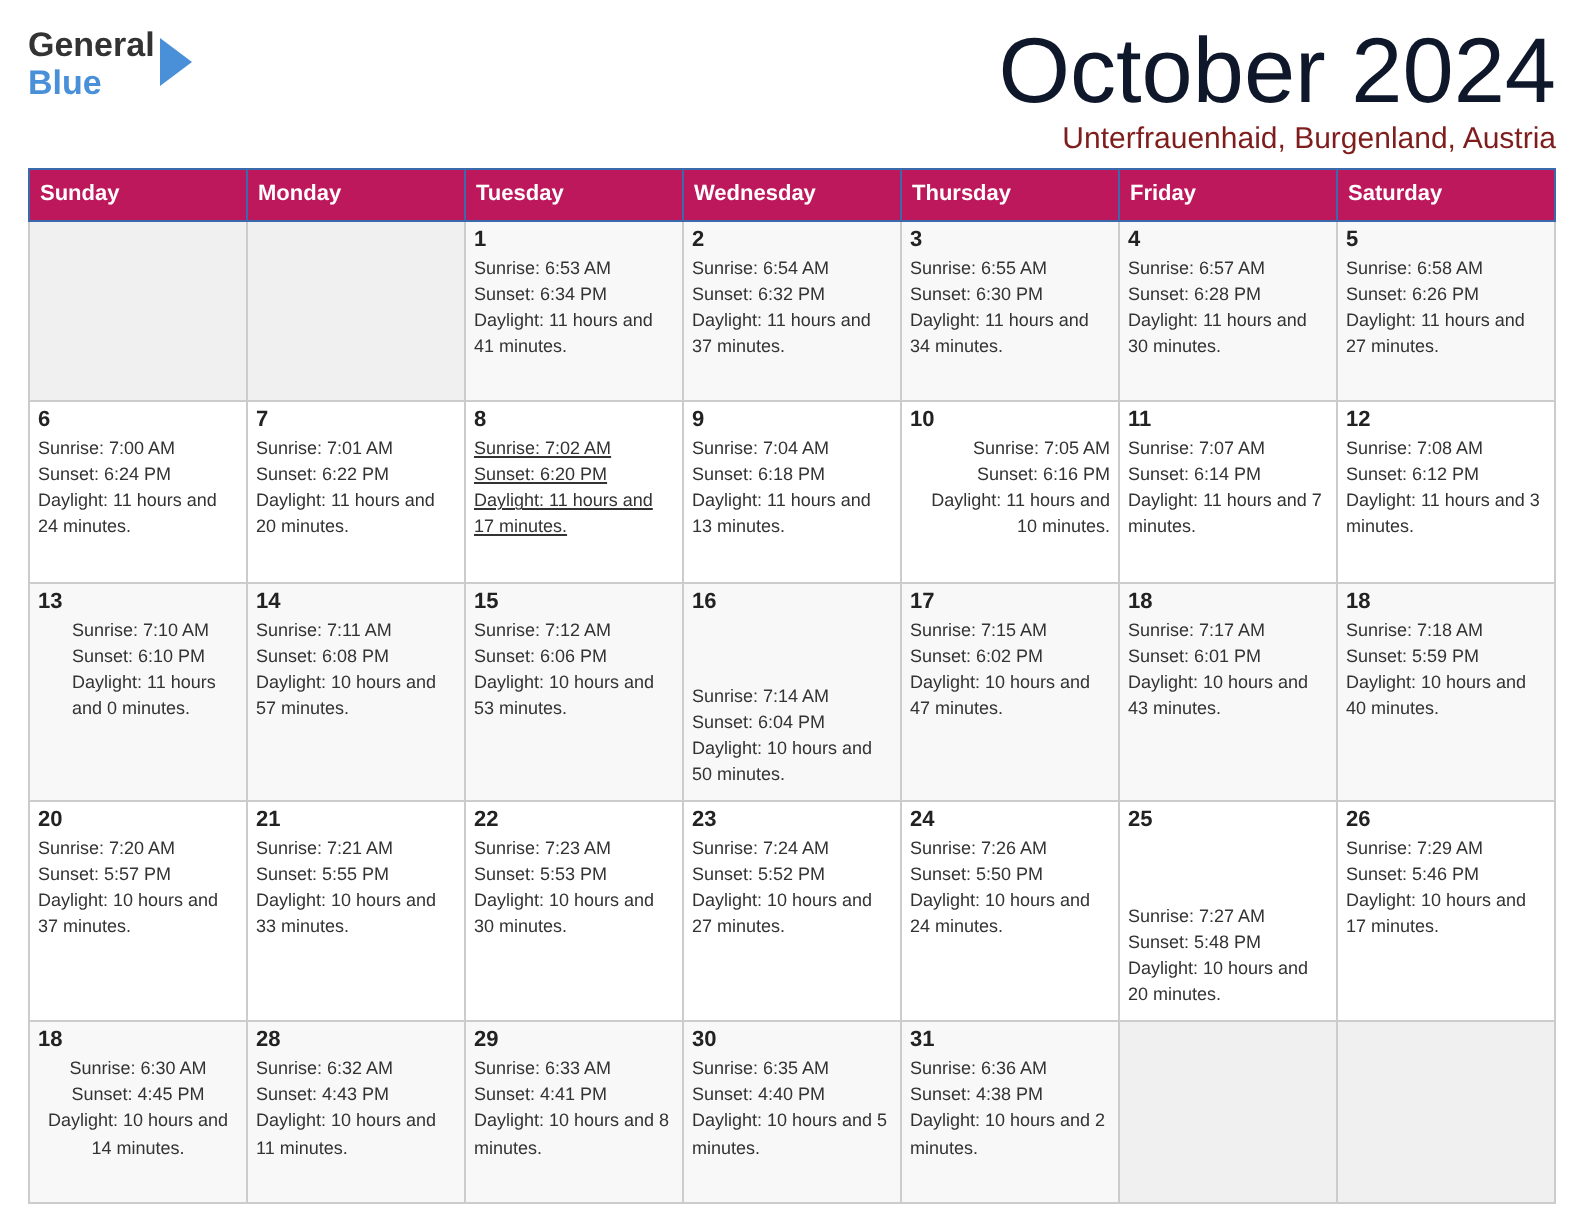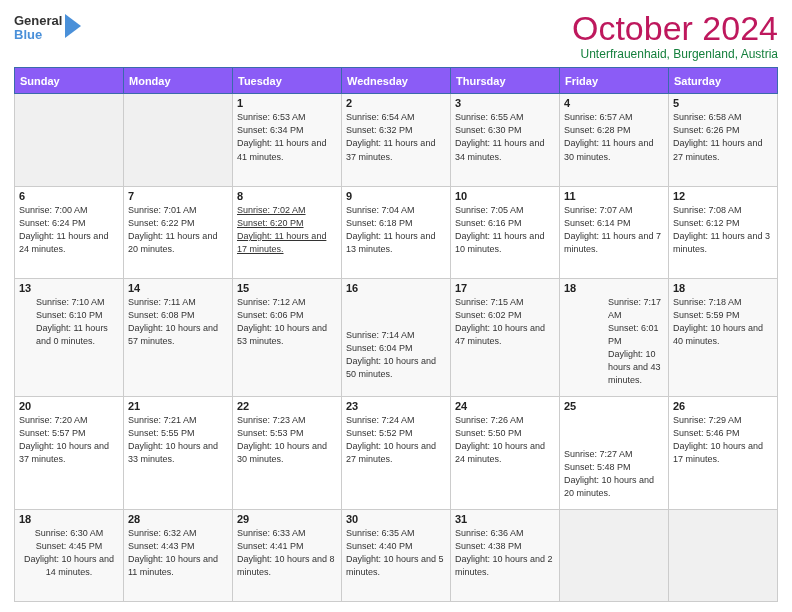--- a/index.html
+++ b/index.html
@@ -24,58 +24,58 @@
       margin-bottom: 6px;
     }
     .logo {
       display: flex;
       align-items: center;
       margin-top: 4px;
     }
     .logo-text {
       display: flex;
       flex-direction: column;
-      font-size: 13px;
+      font-size: 17px;
       font-weight: bold;
       line-height: 1.1;
     }
     .logo-text .general { color: #333; }
     .logo-text .blue { color: #4a90d9; }
     .logo-arrow {
       width: 0;
       height: 0;
       border-top: 12px solid transparent;
       border-bottom: 12px solid transparent;
       border-left: 16px solid #4a90d9;
       margin-left: 3px;
       margin-top: -4px;
     }
     .title-block {
       text-align: right;
     }
     .title-block h1 {
-      font-size: 34px;
+      font-size: 46px;
       font-weight: normal;
-      color: #be185d;
+      color: #0f172a;
       line-height: 1.1;
     }
     .title-block h2 {
-      font-size: 12px;
+      font-size: 15px;
       font-weight: normal;
-      color: #15803d;
+      color: #7f1d1d;
     }
     .calendar {
       flex: 1;
       border: 1px solid #ccc;
       border-collapse: collapse;
       width: 100%;
       table-layout: fixed;
     }
     .calendar th {
-      background: #8b5cf6;
+      background: #be185d;
       color: #fff;
       font-size: 11px;
       font-weight: bold;
       text-align: left;
       padding: 5px 5px;
       border: 1px solid #3a6aab;
       height: 26px;
     }
     .calendar td {
       border: 1px solid #ccc;
@@ -193,21 +193,21 @@
 Daylight: 11 hours and 17 minutes.</div>
           </td>
           <td>
             <span class="day-num">9</span>
             <div class="day-info" style="white-space: pre-line;">Sunrise: 7:04 AM
 Sunset: 6:18 PM
 Daylight: 11 hours and 13 minutes.</div>
           </td>
           <td>
             <span class="day-num">10</span>
-            <div class="day-info" style="white-space: pre-line;">Sunrise: 7:05 AM
+            <div class="day-info" style="white-space: pre-line; text-align: right;">Sunrise: 7:05 AM
 Sunset: 6:16 PM
 Daylight: 11 hours and 10 minutes.</div>
           </td>
           <td>
             <span class="day-num">11</span>
             <div class="day-info" style="white-space: pre-line;">Sunrise: 7:07 AM
 Sunset: 6:14 PM
 Daylight: 11 hours and 7 minutes.</div>
           </td>
           <td>
@@ -243,21 +243,21 @@
 Daylight: 10 hours and 50 minutes.</div>
           </td>
           <td>
             <span class="day-num">17</span>
             <div class="day-info" style="white-space: pre-line;">Sunrise: 7:15 AM
 Sunset: 6:02 PM
 Daylight: 10 hours and 47 minutes.</div>
           </td>
           <td>
             <span class="day-num">18</span>
-            <div class="day-info" style="white-space: pre-line; margin-left: 44px;">Sunrise: 7:17 AM
+            <div class="day-info" style="white-space: pre-line;">Sunrise: 7:17 AM
 Sunset: 6:01 PM
 Daylight: 10 hours and 43 minutes.</div>
           </td>
           <td>
             <span class="day-num">18</span>
             <div class="day-info" style="white-space: pre-line;">Sunrise: 7:18 AM
 Sunset: 5:59 PM
 Daylight: 10 hours and 40 minutes.</div>
           </td>
         </tr>

